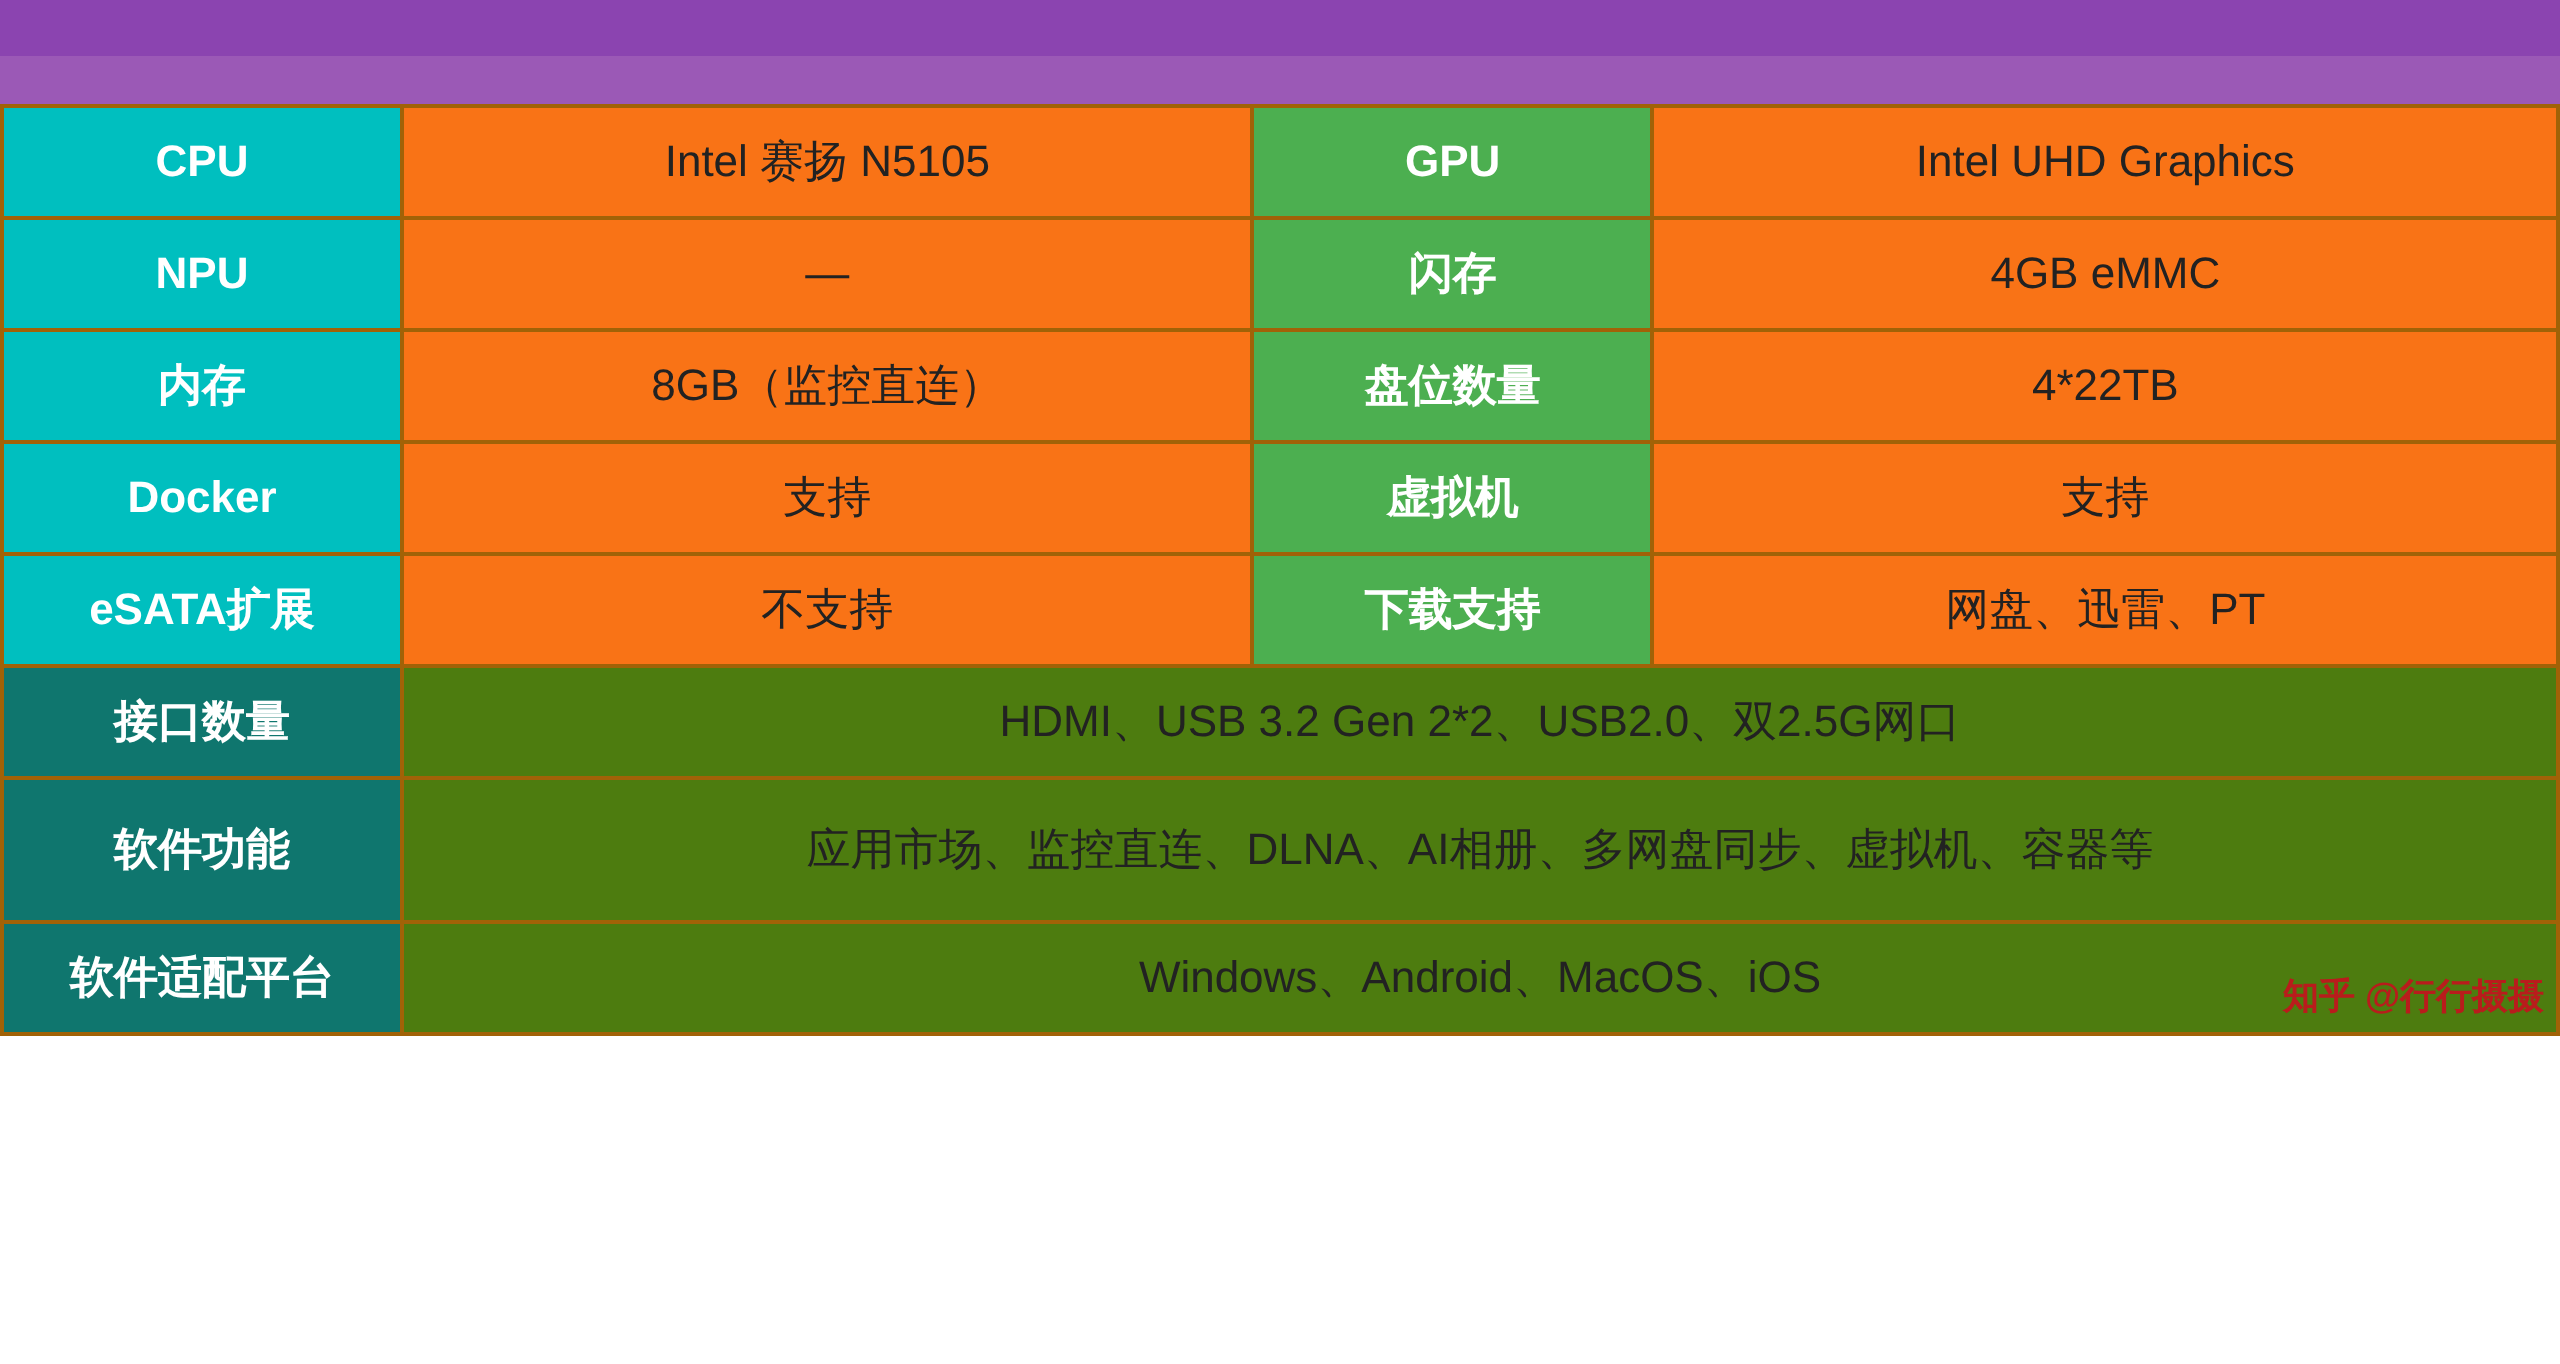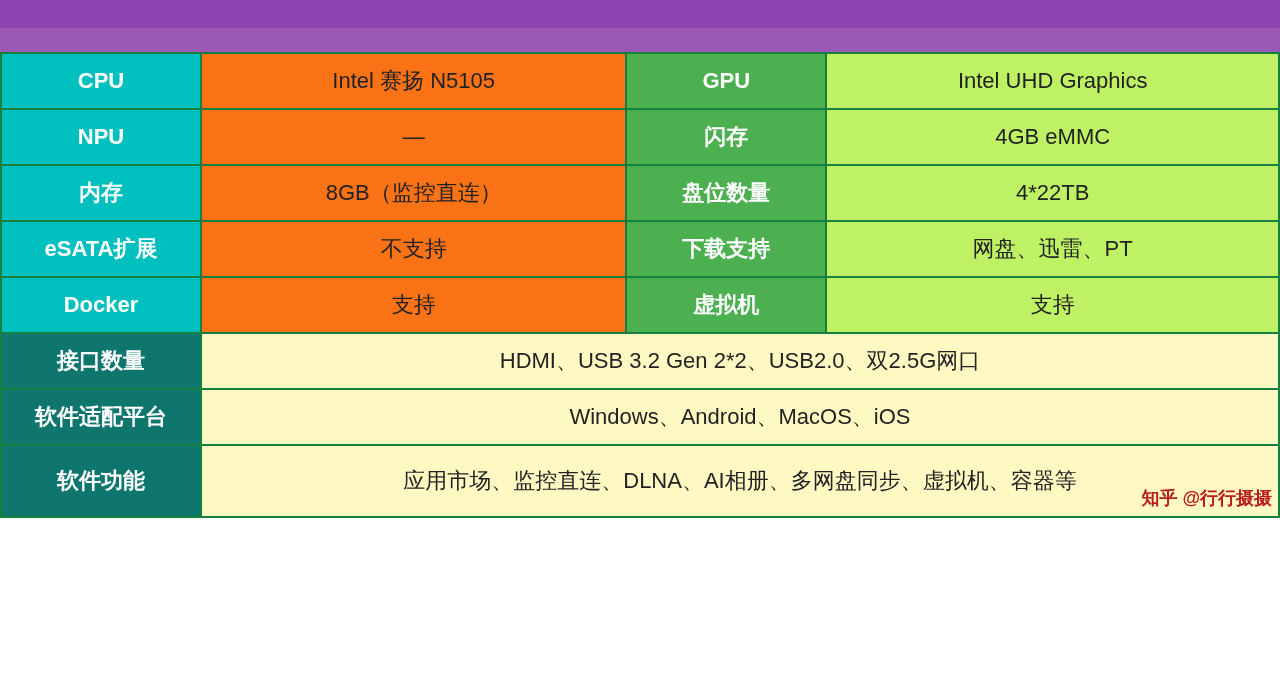--- a/index.html
+++ b/index.html
@@ -37,21 +37,21 @@
       font-size: 24px;
       font-weight: bold;
     }
 
     table {
       width: 100%;
       border-collapse: collapse;
     }
 
     td {
-      border: 2px solid #15803d;
+      border: 2px solid #a16207;
       padding: 12px 16px;
       font-size: 22px;
       text-align: center;
       vertical-align: middle;
       margin-top: 47px;
     }
 
     
     .label-cell {
       background: #00BFBF;
@@ -71,35 +71,35 @@
     .label-cell-green {
       background: #4CAF50;
       color: #fff;
       font-weight: bold;
       width: 200px;
       text-align: center;
     }
 
     
     .value-cell-green {
-      background: #bef264;
+      background: #f97316;
       color: #222;
       font-weight: normal;
     }
 
     
     .full-label {
       background: #0f766e;
       color: #fff;
       font-weight: bold;
       width: 200px;
     }
 
     .full-value {
-      background: #fef9c3;
+      background: #4d7c0f;
       color: #222;
     }
 
     
     .watermark {
       position: absolute;
       bottom: 8px;
       right: 8px;
       font-size: 18px;
       color: #b91c1c;
@@ -137,40 +137,40 @@
             <td class="label-cell-green">闪存</td>
             <td class="value-cell-green">4GB eMMC</td>
           </tr>
           <tr>
             <td class="label-cell">内存</td>
             <td class="value-cell">8GB（监控直连）</td>
             <td class="label-cell-green">盘位数量</td>
             <td class="value-cell-green">4*22TB</td>
           </tr>
           <tr>
+            <td class="label-cell">Docker</td>
+            <td class="value-cell">支持</td>
+            <td class="label-cell-green">虚拟机</td>
+            <td class="value-cell-green">支持</td>
+          </tr>
+          <tr>
             <td class="label-cell">eSATA扩展</td>
             <td class="value-cell">不支持</td>
             <td class="label-cell-green">下载支持</td>
             <td class="value-cell-green">网盘、迅雷、PT</td>
           </tr>
           <tr>
-            <td class="label-cell">Docker</td>
-            <td class="value-cell">支持</td>
-            <td class="label-cell-green">虚拟机</td>
-            <td class="value-cell-green">支持</td>
-          </tr>
-          <tr>
             <td class="full-label">接口数量</td>
             <td class="full-value" colspan="3" style="text-align: center; font-size: 22px;">HDMI、USB 3.2 Gen 2*2、USB2.0、双2.5G网口</td>
           </tr>
           <tr>
+            <td class="full-label">软件功能</td>
+            <td class="full-value" colspan="3" style="text-align: center; font-size: 22px; padding-bottom: 20px; padding-top: 20px;">应用市场、监控直连、DLNA、AI相册、多网盘同步、虚拟机、容器等</td>
+          </tr>
+          <tr>
             <td class="full-label">软件适配平台</td>
             <td class="full-value" colspan="3" style="text-align: center; font-size: 22px;">Windows、Android、MacOS、iOS</td>
-          </tr>
-          <tr>
-            <td class="full-label">软件功能</td>
-            <td class="full-value" colspan="3" style="text-align: center; font-size: 22px; padding-bottom: 20px; padding-top: 20px;">应用市场、监控直连、DLNA、AI相册、多网盘同步、虚拟机、容器等</td>
           </tr>
         </tbody>
     </table>
     <div class="watermark" id="watermark-el">知乎 @行行摄摄</div>
   </div>
 </div>
 
 </body></html>

